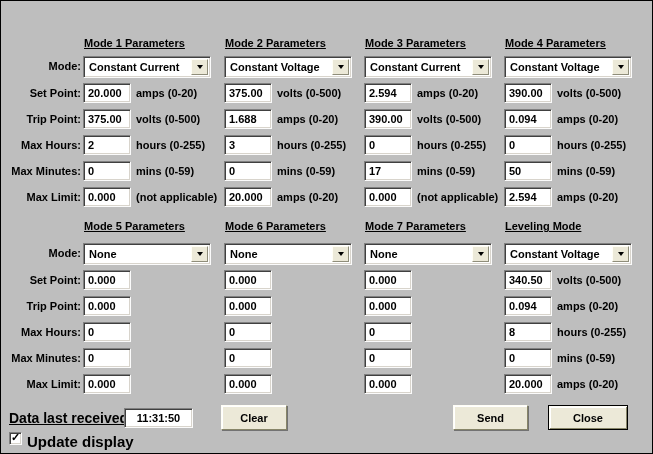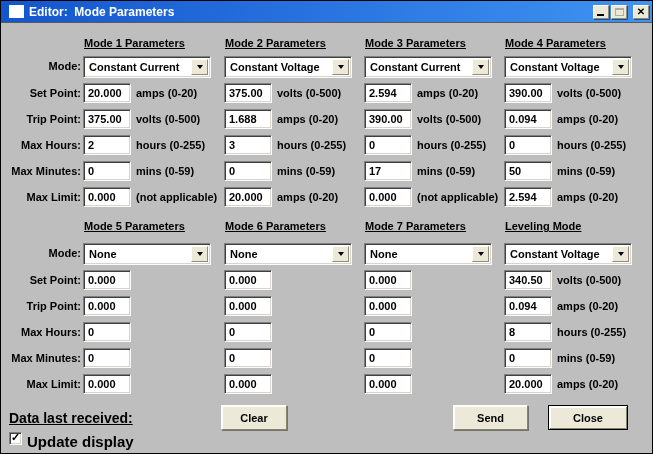--- a/index.html
+++ b/index.html
@@ -55,39 +55,25 @@
   .checkbox{left:8px;top:431px;width:13px;height:13px;background:var(--field);
     border:1px solid;border-color:#808080 #fbfbfb #fbfbfb #808080;
     box-shadow:inset 1px 1px 0 #404040, inset -1px -1px 0 #d8d4cc;position:absolute;}
   .check-glyph{position:absolute;left:1px;top:-2px;font-size:11px;font-weight:bold;line-height:13px;}
   .chk-label{left:26px;top:432px;font-size:15px;font-weight:bold;}
 </style>
 </head>
 <body>
 
 <div class="window">
-  <div class="titlebar">
-    <span class="title-icon"></span>
-    <span class="title-text">Editor:  Mode Parameters</span>
-    <span class="win-controls">
-      <span class="win-btn">
-          <span class="glyph-min"></span>
-        </span>
-      <span class="win-btn">
-          <span class="glyph-max"></span>
-        </span>
-      <span class="win-btn win-btn-close">
-          <span class="glyph-close">✕</span>
-        </span>
-    </span>
-  </div>
 
   <div class="content" id="content" style="position:absolute;left:0;top:0;width:651px;height:452px;">
 
     <div class="abs col-header footer-label">Data last received:</div>
+    <div class="abs tb time-field time-pos">11:31:50</div>
 
     <div class="abs btn btn-clear">Clear</div>
     <div class="abs btn btn-default btn-close">Close</div>
     <div class="abs btn btn-send">Send</div>
 
     <div class="checkbox">
       <span class="check-glyph">✓</span>
     </div>
     <div class="abs chk-label">Update display</div>
   <div>

